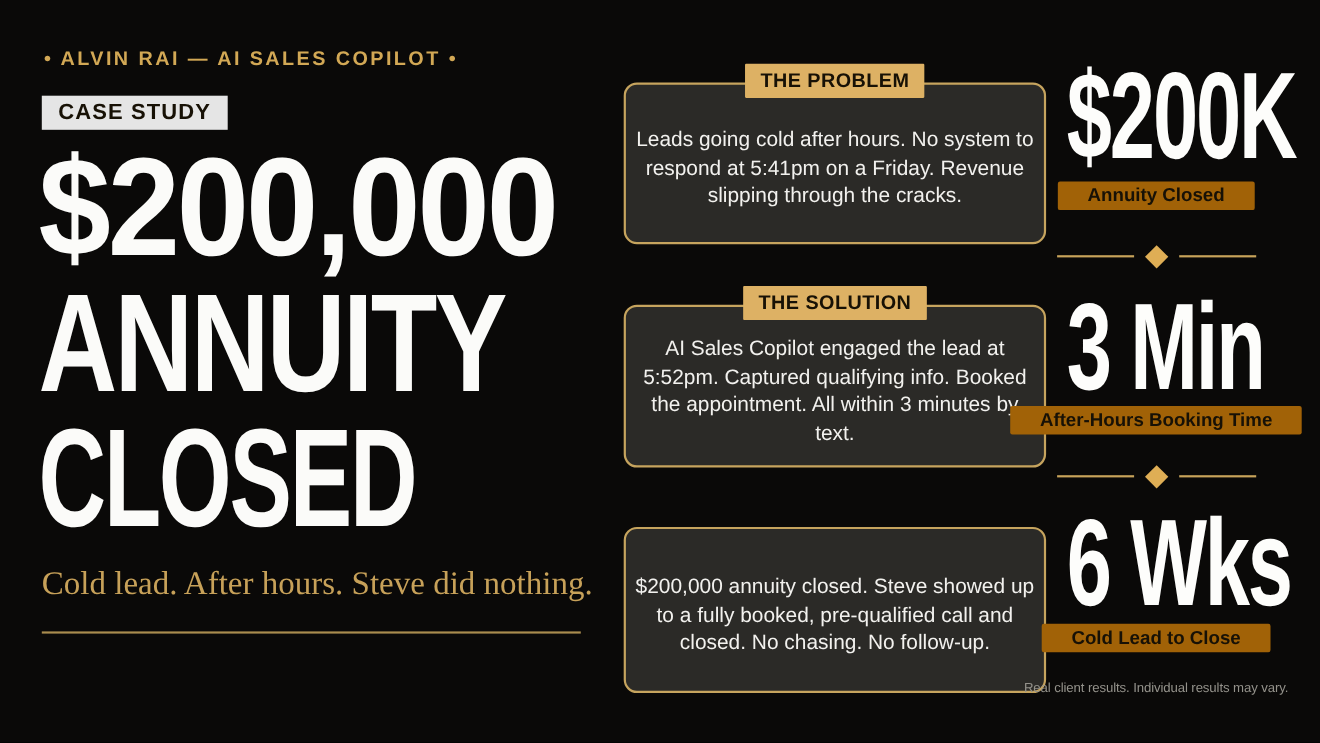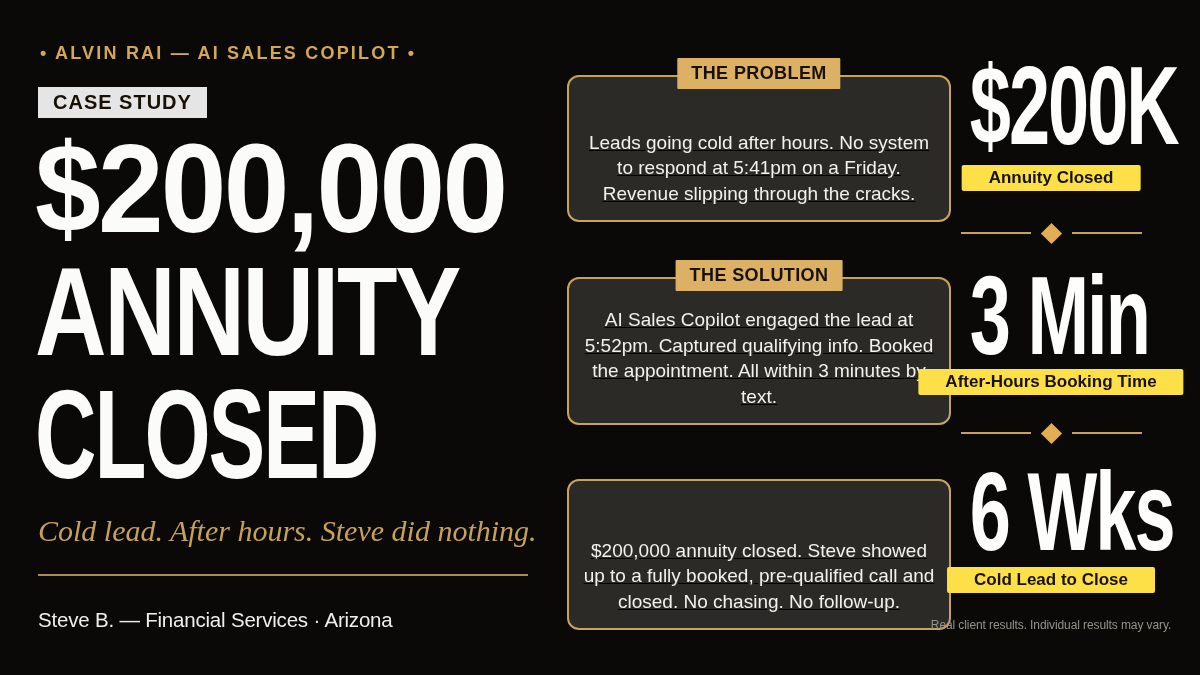--- a/index.html
+++ b/index.html
@@ -26,43 +26,42 @@
   .hl {
     display:block; color:#fbfbf9; font-weight:bold;
     font-size:127px; line-height:123px; letter-spacing:-3px;
     transform-origin:left center; white-space:nowrap;
   }
   .hl.l1 { transform:scaleX(0.93); }
   .hl.l2 { transform:scaleX(0.78); }
   .hl.l3 { transform:scaleX(0.67); }
   .quote {
     position:absolute; left:38px; top:514px;
-    font-family:"Liberation Serif", serif; font-style:italic;
+    font-family:"Liberation Serif", serif; 
     color:#c7a159; font-size:30px; white-space:nowrap;
   }
   .rule {
     position:absolute; left:38px; top:574px;
     width:490px; height:2px; background:#a98c4e;
   }
   .attribution {
     position:absolute; left:38px; top:608px;
     color:#efeeea; font-size:20.5px; letter-spacing:-0.2px; white-space:nowrap;
   }
 
   
   .section { position:absolute; left:567px; width:384px; }
   .section.s1 { top:75px;  height:147px; }
   .section.s2 { top:277px; height:148px; }
   .section.s3 { top:479px; height:151px; }
   .sec-box {
     width:100%; height:100%;
     background:#2b2a27; border:2px solid #c6a45e; border-radius:12px;
-    display:flex; align-items:flex-end; justify-content:center;
-    padding:24px 14px 14px;
-    text-decoration:underline;
+    display:flex; align-items:center; justify-content:center;
+    padding:24px 3px 14px;
   }
   .sec-badge {
     position:absolute; top:-17px; left:50%; transform:translateX(-50%);
     background:#ddb164; color:#171105;
     font-size:18px; font-weight:bold; letter-spacing:0.4px;
     padding:5px 14px; white-space:nowrap; z-index:2; border-radius:1px;
   }
   .sec-body {
     color:#f2f1ee; font-size:19px; line-height:25.5px; text-align:center;
   }
@@ -73,21 +72,21 @@
     position:absolute; width:100%; text-align:center;
     color:#fdfdfb; font-weight:bold;
     font-size:112px; line-height:112px; letter-spacing:-3px;
     transform:scaleX(0.66); transform-origin:center; white-space:nowrap;
   }
   .stat-value.v1 { top:50px; }
   .stat-value.v2 { top:260px; }
   .stat-value.v3 { top:456px; }
   .stat-badge {
     position:absolute; left:50%; transform:translateX(-50%);
-    background:#fde047; color:#171106;
+    background:#a16207; color:#171106;
     font-size:17px; font-weight:bold;
     padding:3px 27px; white-space:nowrap; border-radius:2px;
   }
   .stat-badge.b1 { top:165px; }
   .stat-badge.b2 { top:369px; }
   .stat-badge.b3 { top:567px; }
   .diamond-divider {
     position:absolute; width:100%; height:18px;
     display:flex; align-items:center; justify-content:center; gap:13px;
   }
@@ -110,21 +109,20 @@
   <div class="case-badge">CASE STUDY</div>
 
   <h1 class="headline">
     <span class="hl l1">$200,000</span>
     <span class="hl l2">ANNUITY</span>
     <span class="hl l3">CLOSED</span>
   </h1>
 
   <p class="quote">Cold lead. After hours. Steve did nothing.</p>
   <div class="rule"></div>
-  <p class="attribution">Steve B. — Financial Services · Arizona</p>
 
   <div class="section s1">
     <div class="sec-badge">THE PROBLEM</div>
     <div class="sec-box">
       <p class="sec-body">Leads going cold after hours. No system to respond at 5:41pm on a Friday. Revenue slipping through the cracks.</p>
     </div>
   </div>
 
   <div class="section s2">
     <div class="sec-badge">THE SOLUTION</div>

